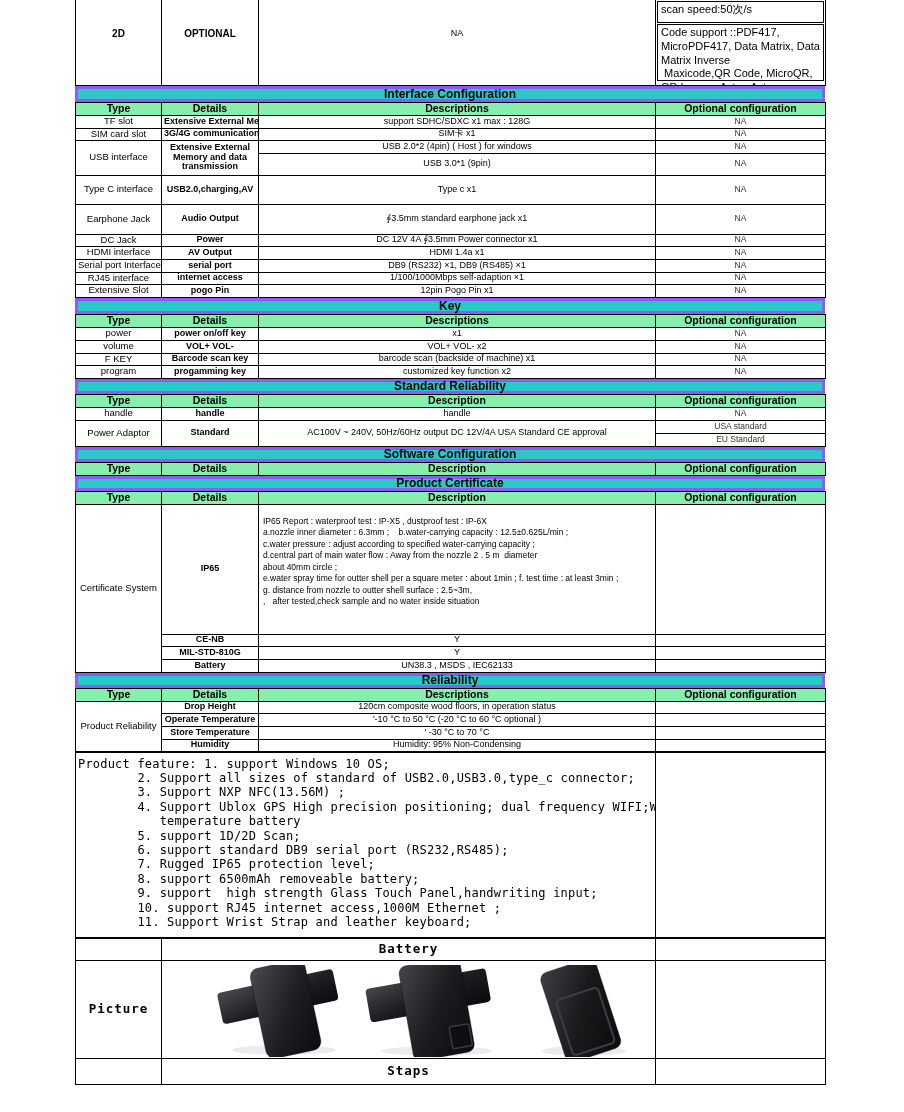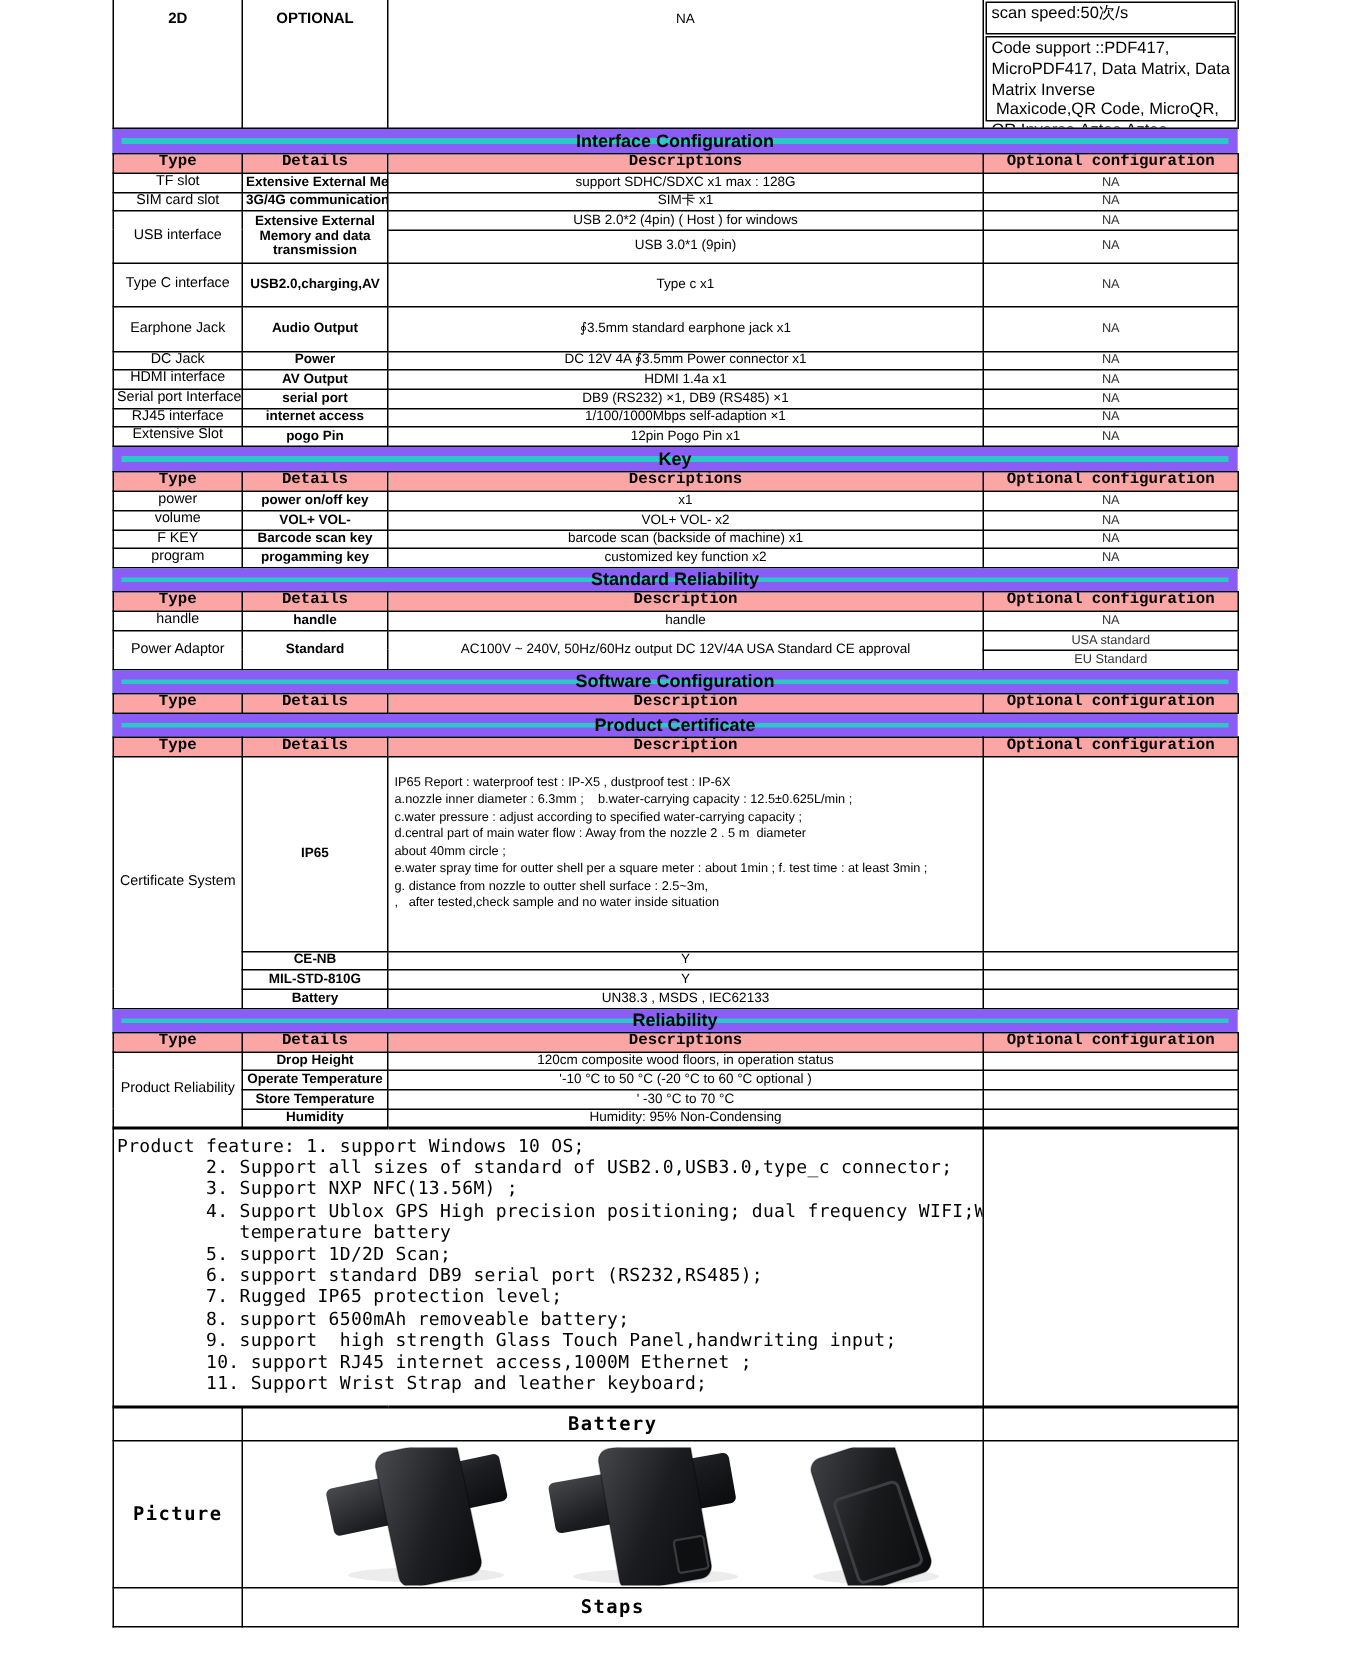--- a/index.html
+++ b/index.html
@@ -4,33 +4,33 @@
 <style>
   html,body{margin:0;padding:0;background:#fff;}
   body{width:904px;height:1112px;overflow:hidden;position:relative;color:#000;
        font-family:"Liberation Sans",sans-serif;}
   *{box-sizing:border-box;}
   .sheet{position:absolute;left:75px;top:0;width:750px;}
   table{border-collapse:collapse;table-layout:fixed;width:750px;}
   td{border:1px solid #000;padding:0 2px;text-align:center;vertical-align:middle;
      overflow:hidden;line-height:1.08;}
   .toptable td{border-top:none;}
-  .secbar{border:6px solid #8b5cf6;background:#2cc8c8;text-align:center;font-weight:bold;
+  .secbar{border:3px solid #8b5cf6;background:#2cc8c8;text-align:center;font-weight:bold;
           font-size:12px;display:flex;align-items:center;justify-content:center;}
   .bar16{height:16px;} .bar15{height:15px;}
-  .hdr td{background:#fca5a5;font-weight:bold;font-size:10.5px;font-family:Liberation Mono, monospace;}
+  .hdr td{background:#86efac;font-weight:bold;font-size:10.5px;}
   .tcol{font-weight:normal;font-size:9.5px;}
   .dcol{font-weight:bold;font-size:9px;}
   .desc{font-size:9px;}
   .opt{font-size:8.5px;color:#333;}
   .nowrap{white-space:nowrap;}
   .h85{height:85px;} .h40{height:40px;} .h30{height:30px;} .h29{height:29px;}
   .h26{height:26px;} .h22{height:22px;} .h13{height:13px;} .h12{height:12px;}
   .h130{height:130px;} .h185{height:185px;} .h98{height:98px;}
-  .topcell{vertical-align:top;padding-top:8px;font-weight:bold;font-size:10px;}
+  .topcell{vertical-align:top;padding-top:29px;font-weight:bold;font-size:10px;}
   .boxcell{padding:1px;vertical-align:top;}
   .minibox{border:1px solid #000;text-align:left;font-size:11px;padding:1px 3px;
            line-height:1.25;}
   .minibox.first{height:22px;margin-bottom:1px;}
   .minibox.second{height:57px;white-space:pre-wrap;}
   .ip65cell{text-align:left;vertical-align:top;padding:11px 4px 2px 4px;font-size:8.5px;
             line-height:11.5px;white-space:pre-wrap;}
   .featcell{text-align:left;vertical-align:top;padding:4px 2px;white-space:pre;
             font-family:"DejaVu Sans Mono",monospace;font-size:12px;line-height:14.4px;
             letter-spacing:0.2px;}

